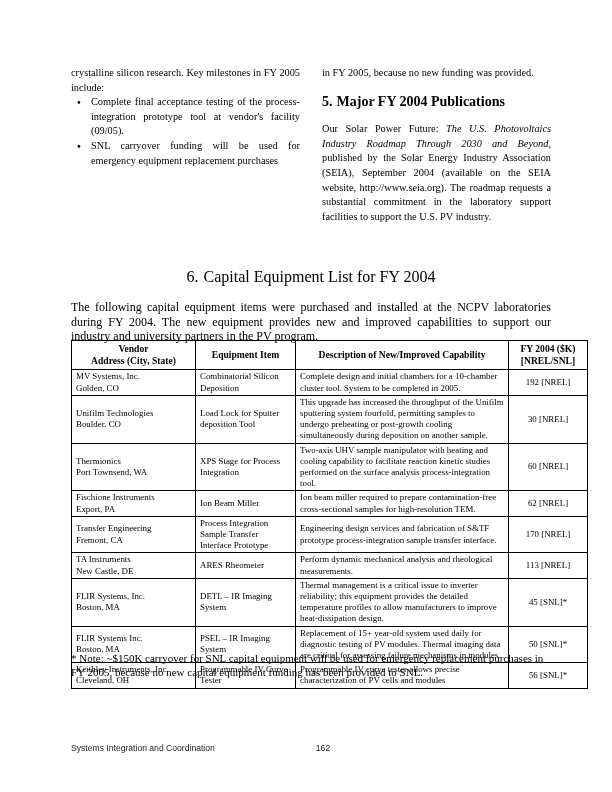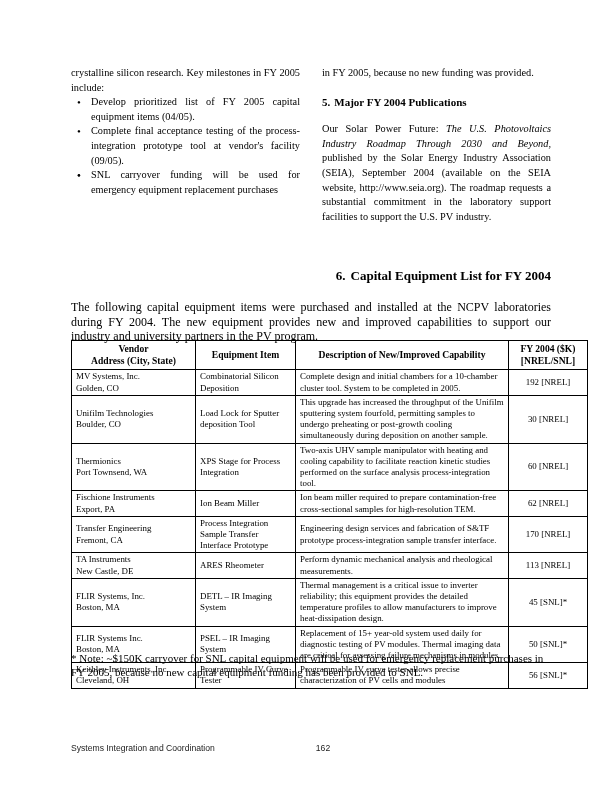--- a/index.html
+++ b/index.html
@@ -58,38 +58,38 @@
   }
   .bullets li .bullet-dot {
     position: absolute;
     left: 6px;
     top: 0;
     font-size: 11px;
     line-height: 14.6px;
   }
 
   .sec-head {
-    font-size: 11px;
+    font-size: 14px;
     font-weight: bold;
     line-height: 14.6px;
     margin: 14px 0 13px 0;
   }
   .sec-head .num { margin-right: 4px; }
 
   .italic { font-style: italic; }
 
   
   .center-head {
     position: absolute;
     left: 66px;
     top: 268px;
     width: 480px;
-    text-align: right;
-    font-size: 13px;
-    font-weight: bold;
+    text-align: center;
+    font-size: 16px;
+    font-weight: normal;
   }
   .center-head .num { margin-right: 5px; }
 
   .intro-para {
     position: absolute;
     left: 66px;
     top: 288px;
     width: 480px;
     font-size: 12px;
     line-height: 14.6px;
@@ -169,21 +169,21 @@
 </head>
 <body>
 
 <div class="page">
 
   <div class="two-col">
 
     <div class="col">
       <p class="body-text">crystalline silicon research. Key milestones in FY 2005 include:</p>
       <ul class="bullets">
-        <li><span class="bullet-dot">•</span><span>Develop prioritized list of FY 2005 capital equipment items (04/05).</span></li>
+        <li><span class="bullet-dot">•</span></li>
         <li><span class="bullet-dot">•</span><span>Complete final acceptance testing of the process-integration prototype tool at vendor's facility (09/05).</span></li>
         <li><span class="bullet-dot">•</span></li>
         <li><span class="bullet-dot">•</span><span>SNL carryover funding will be used for emergency equipment replacement purchases</span></li>
       </ul>
     </div>
 
     <div class="col">
       <p class="body-text">in FY 2005, because no new funding was provided.</p>
       <div class="sec-head">
         <span class="num">5.</span><span>Major FY 2004 Publications</span>

